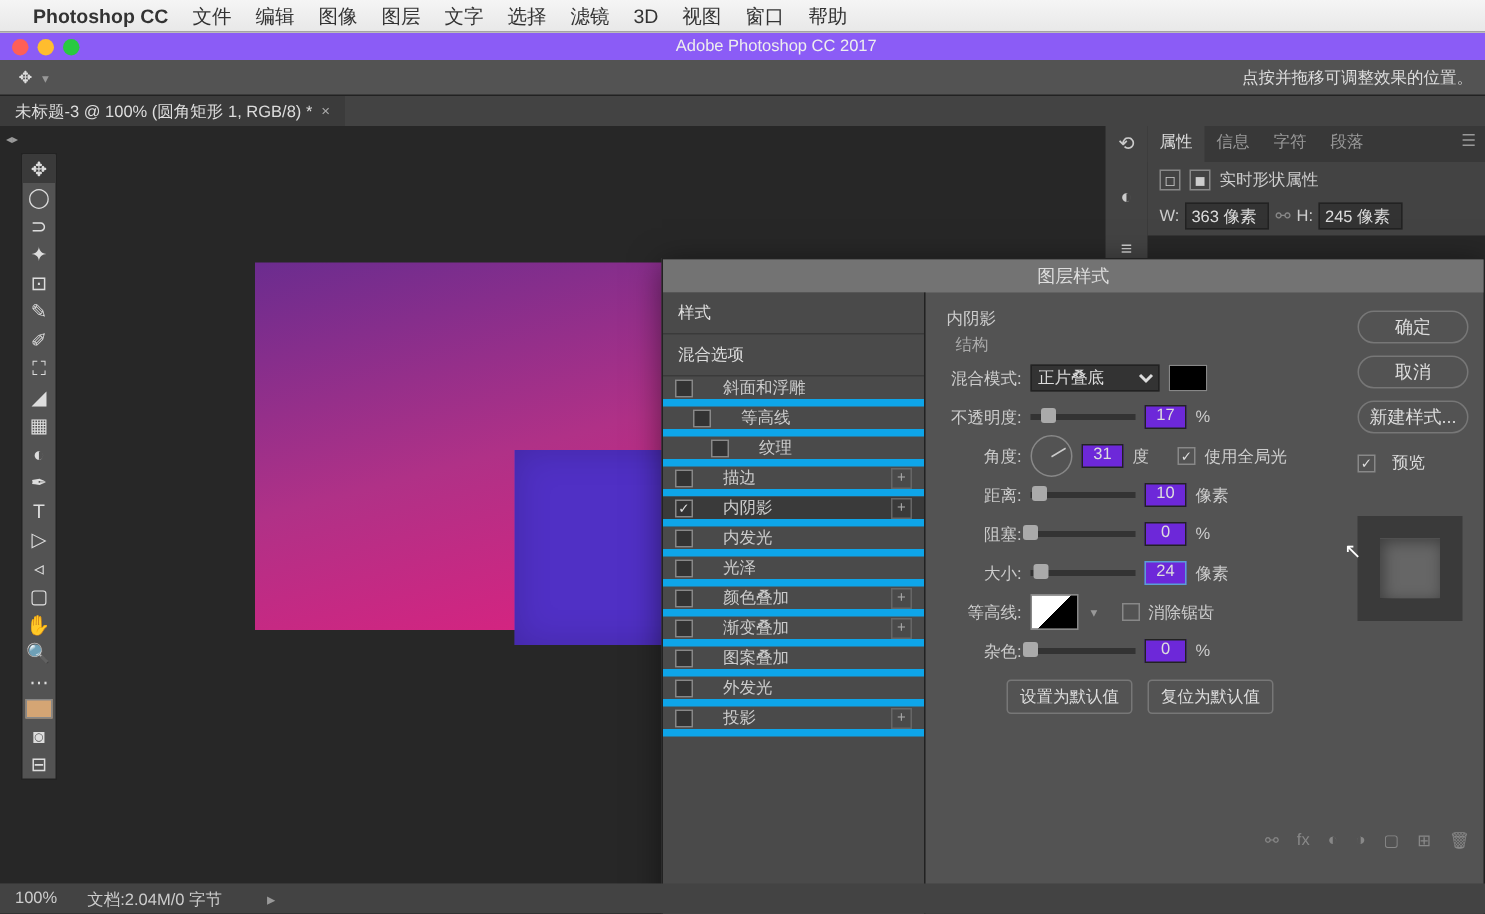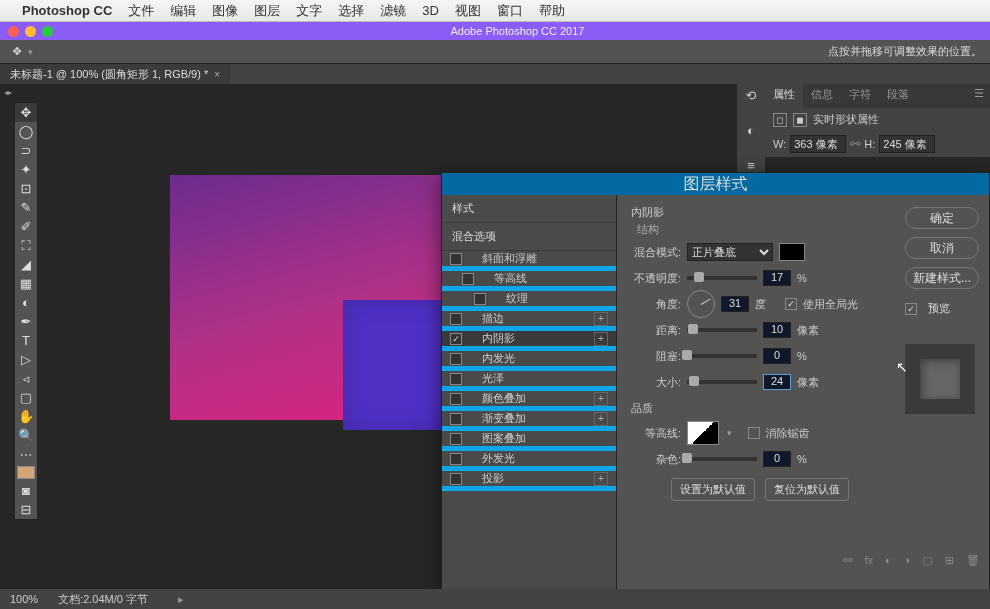--- a/index.html
+++ b/index.html
@@ -42,40 +42,40 @@
     .panel-tab { padding: 3px 8px; color: #999; }
     .panel-tab.active { color: #ddd; background: #434343; }
     .panel-tab-menu { margin-left: auto; padding: 3px 6px; color: #999; }
     .prop-row { display: flex; align-items: center; padding: 4px 8px; font-size: 11px; color: #ccc; gap: 6px; }
     .prop-row .icon-box { width: 14px; height: 14px; border: 1px solid #888; display: flex; align-items: center; justify-content: center; font-size: 9px; }
     .wh-row { display: flex; align-items: center; padding: 4px 8px; font-size: 11px; color: #ccc; gap: 4px; }
     .wh-row input { width: 56px; height: 18px; background: #333; border: 1px solid #222; color: #ddd; font-size: 11px; padding: 0 3px; }
     .link-icon { color: #888; font-size: 12px; }
     
     .layer-style-dialog { position: absolute; left: 441px; top: 88px; width: 549px; height: 473px; background: #535353; border: 1px solid #222; box-shadow: 0 4px 20px rgba(0,0,0,0.5); }
-    .dialog-titlebar { height: 22px; background: #0369a1; display: flex; align-items: center; justify-content: center; font-size: 16px; color: #ddd; }
+    .dialog-titlebar { height: 22px; background: #737373; display: flex; align-items: center; justify-content: center; font-size: 12px; color: #ddd; }
     .dialog-body { display: flex; height: calc(100% - 22px); }
     
     .styles-column { width: 175px; background: #4a4a4a; border-right: 1px solid #222; display: flex; flex-direction: column; }
     .styles-header { padding: 6px 10px; font-size: 11px; color: #ddd; border-bottom: 1px solid #3a3a3a; }
     .styles-blend { padding: 6px 10px; font-size: 11px; color: #ddd; border-bottom: 1px solid #3a3a3a; }
     .style-item { display: flex; align-items: center; padding: 4px 8px; font-size: 11px; color: #ccc; height: 20px; gap: 20px; border-bottom: 5px solid #0ea5e9; }
     .style-item.active { background: #3a3a3a; }
     .style-item .chk { width: 12px; height: 12px; border: 1px solid #888; background: #333; display: flex; align-items: center; justify-content: center; font-size: 9px; }
     .style-item .chk.checked::after { content: "✓"; color: #ddd; }
     .style-item .plus { margin-left: auto; width: 14px; height: 14px; border: 1px solid #666; display: flex; align-items: center; justify-content: center; font-size: 10px; color: #aaa; }
     
     .settings-column { flex: 1; padding: 10px 14px; font-size: 11px; color: #ccc; }
     .section-title { margin-bottom: 2px; }
     .subsection { margin-bottom: 6px; font-size: 11px; color: #aaa; padding-left: 6px; }
     .setting-row { display: flex; align-items: center; margin-bottom: 8px; gap: 6px; height: 18px; }
     .setting-row .lbl { width: 50px; text-align: right; font-size: 11px; }
     .setting-row .slider-track { flex: 1; height: 4px; background: #333; position: relative; max-width: 70px; }
     .setting-row .slider-thumb { position: absolute; top: -4px; width: 10px; height: 10px; background: #aaa; border-radius: 2px; transform: translateX(-50%); }
-    .setting-row .val { width: 28px; height: 16px; background: #0f172a; border: 1px solid #222; color: #ddd; text-align: center; font-size: 11px; }
+    .setting-row .val { width: 28px; height: 16px; background: #6d28d9; border: 1px solid #222; color: #ddd; text-align: center; font-size: 11px; }
     .setting-row .unit { width: 24px; font-size: 11px; }
     .setting-row select { background: #333; border: 1px solid #222; color: #ddd; font-size: 11px; height: 18px; width: 86px; }
     .setting-row .color-swatch { width: 26px; height: 18px; background: #000; border: 1px solid #888; }
     .setting-row .angle-dial { width: 28px; height: 28px; border: 1px solid #888; border-radius: 50%; position: relative; }
     .setting-row .angle-dial::after { content: ""; position: absolute; left: 50%; top: 50%; width: 11px; height: 1px; background: #ccc; transform-origin: left; transform: rotate(-31deg); }
     .setting-row .global-chk { width: 12px; height: 12px; border: 1px solid #888; display: flex; align-items: center; justify-content: center; font-size: 9px; }
     .setting-row .global-chk.checked::after { content: "✓"; color: #ddd; }
     .contour-swatch { width: 32px; height: 24px; background: linear-gradient(135deg, #fff 50%, #000 50%); border: 1px solid #888; }
     .drop-arrow { font-size: 9px; color: #999; margin-left: 2px; }
     .default-btns { display: flex; gap: 10px; margin-top: 10px; margin-left: 40px; }
@@ -124,21 +124,21 @@
 </div>
 
 <div class="options-bar">
   <div class="move-icon">✥</div>
   <span style="font-size:9px;color:#999;margin-left:2px">▾</span>
   <div class="hint">点按并拖移可调整效果的位置。</div>
 </div>
 
 <div class="doc-tab-bar">
   <div class="doc-tab">
-    <span>未标题-1 @ 100% (圆角矩形 1, RGB/9) *</span>
+    <span>未标题-3 @ 100% (圆角矩形 1, RGB/8) *</span>
     <span class="close-x">×</span>
   </div>
 </div>
 
 <div class="main-area">
   <div class="expand-arrows">◂▸</div>
 
   <div class="tools-panel">
     <div class="tool-btn active">✥</div>
     <div class="tool-btn">◯</div>
@@ -311,21 +311,20 @@
 
         <div class="setting-row">
           <span class="lbl">大小:</span>
           <div class="slider-track">
               <div class="slider-thumb" style="left:10%"></div>
             </div>
           <div class="val" style="border-color:#5a9fd4">24</div>
           <span class="unit">像素</span>
         </div>
 
-        <div style="margin-top:10px">品质</div>
 
         <div class="setting-row" style="margin-top:8px">
           <span class="lbl">等高线:</span>
           <div class="contour-swatch"></div>
           <span class="drop-arrow">▾</span>
           <div class="global-chk" style="margin-left:10px"></div>
           <span>消除锯齿</span>
         </div>
 
         <div class="setting-row">

